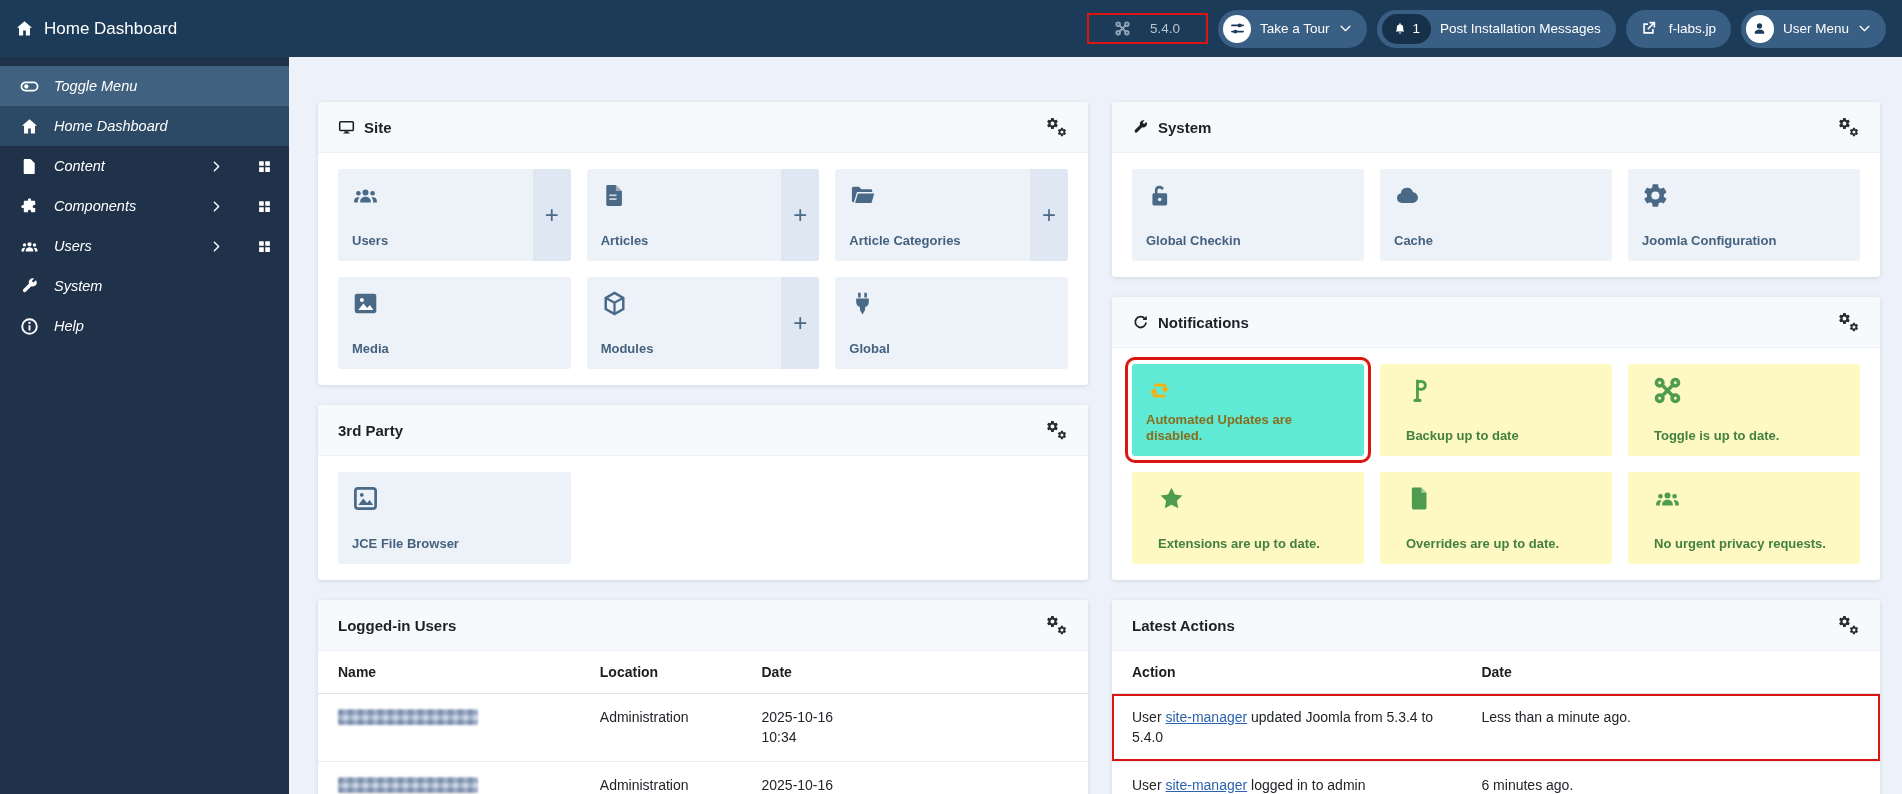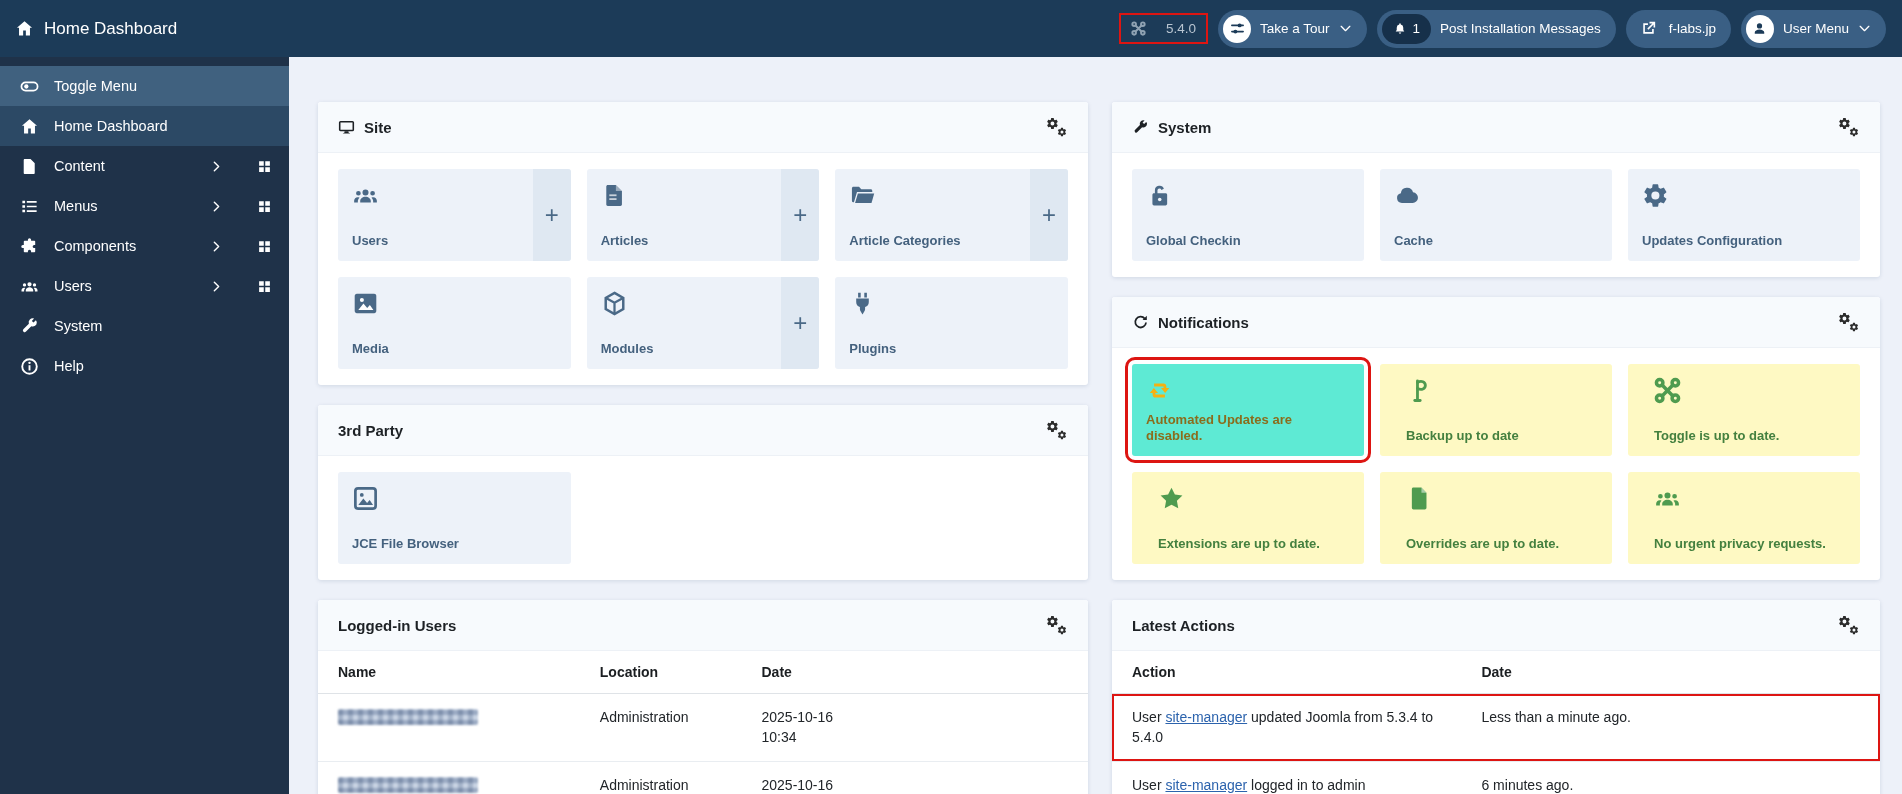--- a/index.html
+++ b/index.html
@@ -12,35 +12,35 @@
   
   header { height:57px; display:flex; flex:none; }
   .logo-area { width:289px; flex:none; background:#2d4e6f; display:flex; align-items:center; padding-left:20px; gap:11px; color:#fff; }
   .logo-mark { width:27px; height:27px; color:#fff; }
   .logo-word { font-size:23px; font-weight:400; letter-spacing:.5px; }
   .logo-reg { font-size:9px; vertical-align:super; }
   .header-main { flex:1; background:#1c3b58; display:flex; align-items:center; justify-content:space-between; padding:0 16px 0 15px; }
   .page-heading { display:flex; align-items:center; gap:10px; color:#fff; font-size:17px; font-weight:500; }
   .page-heading svg { width:19px; height:19px; }
   .header-actions { display:flex; align-items:center; gap:10px; }
-  .version-badge { display:flex; align-items:center; gap:20px; color:#b9c5d1; font-size:13.5px; border:2px solid #dd1512; padding:6px 10px; }
+  .version-badge { display:flex; align-items:center; gap:20px; color:#b9c5d1; font-size:13.5px; border:2px solid #dd1512; padding:6px 26px; }
   .version-badge svg { width:15px; height:15px; color:#8fa2b3; }
   .pill { display:flex; align-items:center; gap:9px; height:38px; border:none; border-radius:19px; background:#3a5f84; color:#fff; font-size:13.5px; font-family:inherit; padding:0 15px 0 5px; cursor:pointer; }
   .pill.no-circle { padding-left:14px;gap:12px; }
   .pill .circle { width:28px; height:28px; border-radius:50%; background:#fff; color:#1c3b58; display:flex; align-items:center; justify-content:center; flex:none; }
   .pill .circle svg { width:17px; height:17px; }
   .pill .dark-lozenge { display:flex; align-items:center; gap:6px; height:30px; border-radius:15px; background:#16304a; padding:0 11px; }
   .pill .dark-lozenge svg { width:14px; height:14px; color:#fff; }
   .pill .chev-down { width:13px; height:13px; stroke:#fff; stroke-width:2.4; fill:none; stroke-linecap:round; stroke-linejoin:round; }
   .pill .ext { width:17px; height:17px; }
 
   
   .body-row { flex:1; display:flex; min-height:0; }
   nav.sidebar { width:289px; flex:none; background:#1f3249; color:#fff; padding-top:9px; }
-  .nav-item { height:40px; display:flex; align-items:center; gap:15px; padding:0 14px 0 20px; font-size:14.5px; cursor:pointer; }
+  .nav-item { height:40px; display:flex; align-items:center; gap:15px; padding:0 14px 0 20px; font-size:14.5px; cursor:pointer;font-style:italic; }
   .nav-item svg.ni { width:19px; height:19px; flex:none; }
   .nav-item.toggle-row { background:#40617f; }
   .nav-item.active { background:#2c4965; }
   .nav-chev { margin-left:auto; width:13px; height:13px; stroke:#fff; stroke-width:2.6; fill:none; stroke-linecap:round; stroke-linejoin:round; }
   .nav-grid { width:15px; height:15px; margin-left:19px; margin-right:3px; }
 
   main { flex:1; display:flex; gap:24px; padding:45px 22px 0 29px; overflow:hidden; }
   .col { display:flex; flex-direction:column; gap:20px; }
   .col.left { width:770px; flex:none; }
   .col.right { width:768px; flex:none; }
@@ -294,32 +294,20 @@
         <span>Content</span>
         <svg class="nav-chev">
             <use href="#i-chev-right"></use>
           </svg>
         <svg class="ic nav-grid">
             <use href="#i-grid"></use>
           </svg>
       </div>
       <div class="nav-item">
         <svg class="ic ni">
-            <use href="#i-list"></use>
-          </svg>
-        <span>Menus</span>
-        <svg class="nav-chev">
-            <use href="#i-chev-right"></use>
-          </svg>
-        <svg class="ic nav-grid">
-            <use href="#i-grid"></use>
-          </svg>
-      </div>
-      <div class="nav-item">
-        <svg class="ic ni">
             <use href="#i-puzzle"></use>
           </svg>
         <span>Components</span>
         <svg class="nav-chev">
             <use href="#i-chev-right"></use>
           </svg>
         <svg class="ic nav-grid">
             <use href="#i-grid"></use>
           </svg>
       </div>
@@ -414,21 +402,21 @@
                     </svg>
                   <span class="tile-label">Modules</span>
                   </div>
                 <button class="tile-add">+</button>
               </div>
               <div class="tile">
                 <div class="tile-main">
                     <svg class="ic">
                       <use href="#i-plug"></use>
                     </svg>
-                  <span class="tile-label">Plugins</span>
+                  <span class="tile-label">Global</span>
                   </div>
               </div>
             </div>
           </div>
         </section>
 
         <section class="panel">
           <div class="panel-header">
             <div class="panel-title">
                 <span>3rd Party</span>
@@ -533,21 +521,21 @@
                       <use href="#i-cloud"></use>
                     </svg>
                   <span class="tile-label">Cache</span>
                   </div>
               </div>
               <div class="tile">
                 <div class="tile-main">
                     <svg class="ic">
                       <use href="#i-gear"></use>
                     </svg>
-                  <span class="tile-label">Updates Configuration</span>
+                  <span class="tile-label">Joomla Configuration</span>
                   </div>
               </div>
             </div>
           </div>
         </section>
 
         <section class="panel">
           <div class="panel-header">
             <div class="panel-title">
               <svg class="ic">

